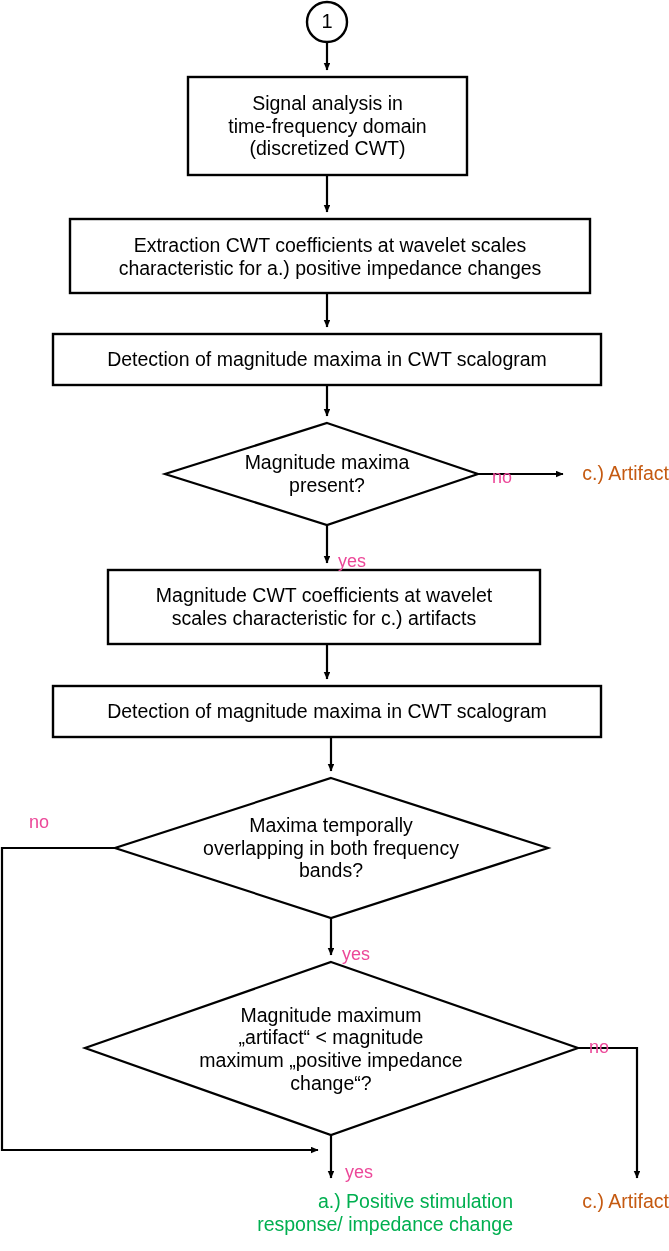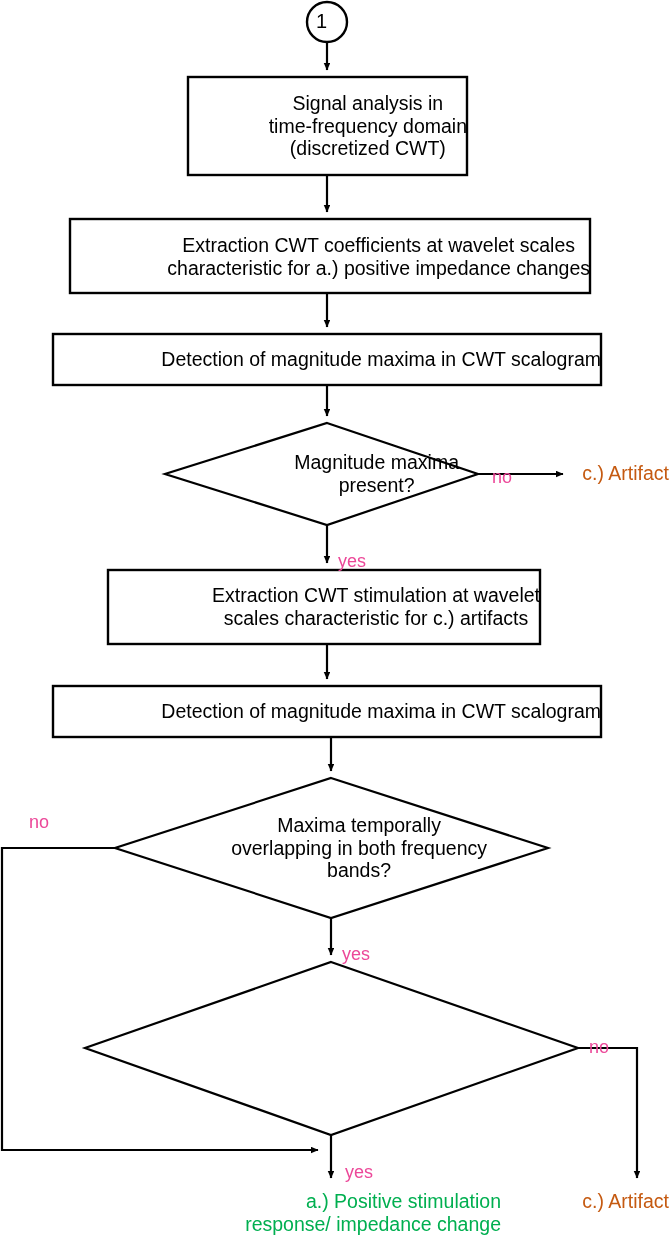--- a/index.html
+++ b/index.html
@@ -21,21 +21,21 @@
     position: absolute;
     left: 0;
     top: 0;
     width: 669px;
     height: 1251px;
   }
   .node-text {
     position: absolute;
     display: flex;
     align-items: center;
-    justify-content: flex-end;
+    justify-content: center;
     text-align: center;
     color: #000000;
     line-height: 1.16;
     white-space: pre-line;
     font-size: 19.5px;
     pointer-events: none;
   }
   .edge-label {
     position: absolute;
     color: #ec4899;
@@ -131,55 +131,61 @@
   <div class="node-text" style="left:70px;top:219px;width:520px;height:76px;">
     <span>Extraction CWT coefficients at wavelet scales
 characteristic for a.) positive impedance changes</span>
   </div>
 
   <div class="node-text" style="left:53px;top:334px;width:548px;height:51px;">
     <span>Detection of magnitude maxima in CWT scalogram</span>
   </div>
 
   <div class="node-text" style="left:108px;top:570px;width:432px;height:74px;">
-    <span>Extraction CWT stimulation at wavelet
+    <span>Magnitude CWT coefficients at wavelet
 scales characteristic for c.) artifacts</span>
   </div>
 
   <div class="node-text" style="left:53px;top:686px;width:548px;height:51px;">
     <span>Detection of magnitude maxima in CWT scalogram</span>
   </div>
 
   <div class="node-text" style="left:175px;top:788px;width:312px;height:120px;">
     <span>Maxima temporally
 overlapping in both frequency
 bands?</span>
   </div>
 
   <div class="node-text" style="left:195px;top:430px;width:264px;height:88px;">
     <span>Magnitude maxima
 present?</span>
   </div>
 
+  <div class="node-text" style="left:150px;top:975px;width:362px;height:148px;">
+    <span>Magnitude maximum
+„artifact“ &lt; magnitude
+maximum „positive impedance
+change“?</span>
+  </div>
 
   <div class="edge-label" style="left:492px;top:448px;">no</div>
 
   <div class="edge-label" style="left:338px;top:532px;">yes</div>
 
   <div class="edge-label" style="left:29px;top:793px;">no</div>
 
   <div class="edge-label" style="left:342px;top:925px;">yes</div>
 
   <div class="edge-label" style="left:589px;top:1018px;">no</div>
 
   <div class="edge-label" style="left:345px;top:1143px;">yes</div>
 
   <div class="terminal-text t-orange" style="left:570px;top:462px;width:99px;">c.) Artifact</div>
 
-  <div class="terminal-text t-green" style="left:141px;top:1190px;width:360px;">a.) Positive stimulation
+  <div class="terminal-text t-green" style="left:153px;top:1190px;width:360px;">a.) Positive stimulation
 response/ impedance change</div>
 
   <div class="terminal-text t-orange" style="left:570px;top:1190px;width:99px;">c.) Artifact</div>
 
   <div class="hit" style="left:307px;top:2px;width:40px;height:40px;border-radius:50%;"></div>
   <div class="hit" style="left:188px;top:77px;width:279px;height:98px;"></div>
   <div class="hit" style="left:70px;top:219px;width:520px;height:74px;"></div>
   <div class="hit" style="left:53px;top:334px;width:548px;height:51px;"></div>
   <div class="hit" style="left:165px;top:423px;width:313px;height:102px;"></div>
   <div class="hit" style="left:108px;top:570px;width:432px;height:74px;"></div>

